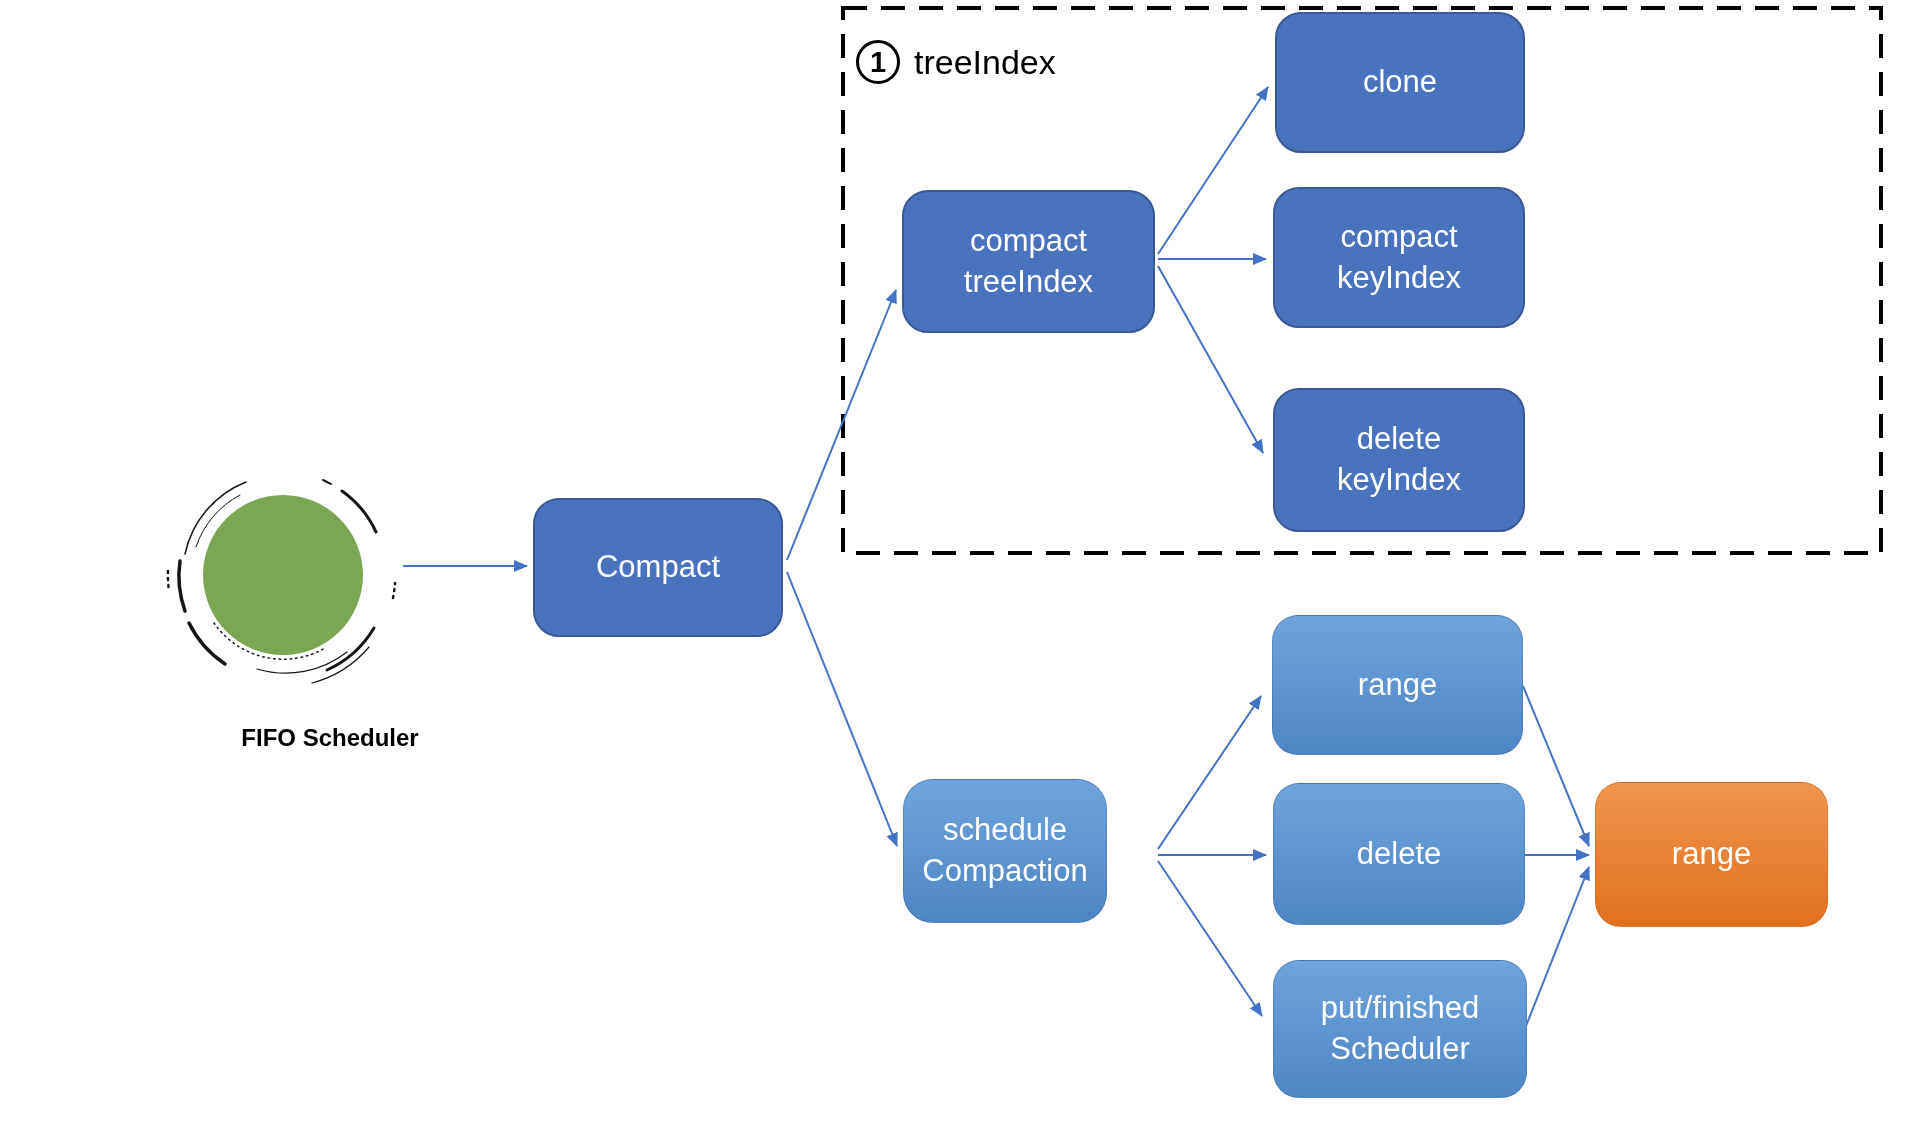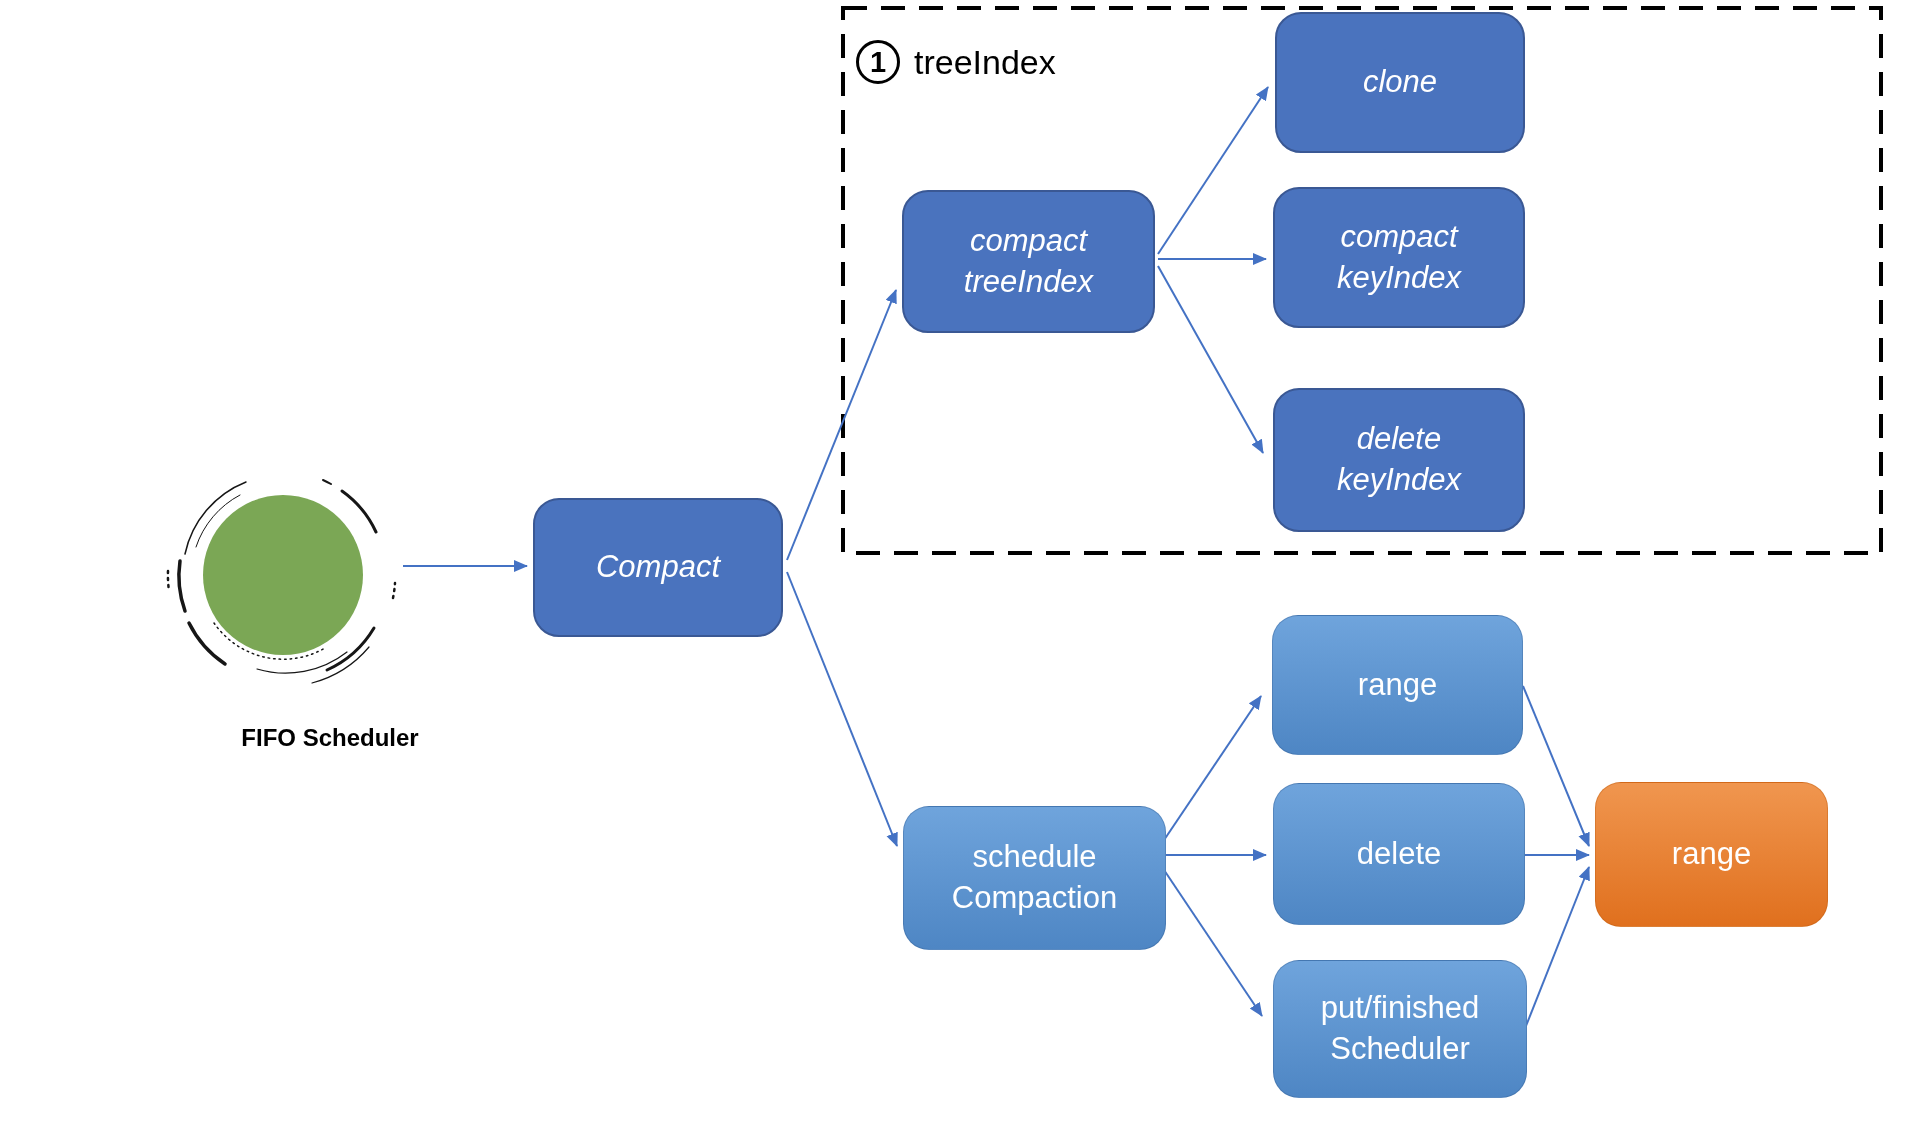--- a/index.html
+++ b/index.html
@@ -25,21 +25,20 @@
     color: #fff;
     font-size: 31px;
     line-height: 1.32;
     border-radius: 26px;
     white-space: pre-line;
     box-sizing: border-box;
   }
   .node.dark {
     background: var(--dark-blue, #4A73BE);
     border: 2px solid var(--dark-blue-border, #3A5894);
-    font-style: italic;
   }
   .node.light {
     background: linear-gradient(180deg, var(--light-blue-top, #6FA4DC), var(--light-blue-bottom, #4E86C4));
     border: 1px solid rgba(52, 92, 142, 0.35);
   }
   .node.orange {
     background: linear-gradient(180deg, var(--orange-top, #F0964F), var(--orange-bottom, #E0701E));
     border: 1px solid rgba(190, 95, 20, 0.4);
   }
 
@@ -137,21 +136,21 @@
 treeIndex</div>
 
   <div class="node dark" style="left:1275px; top:12px; width:250px; height:141px;">clone</div>
 
   <div class="node dark" style="left:1273px; top:187px; width:252px; height:141px;">compact
 keyIndex</div>
 
   <div class="node dark" style="left:1273px; top:388px; width:252px; height:144px;">delete
 keyIndex</div>
 
-  <div class="node light" style="left:903px; top:806px; width:263px; height:144px;">schedule
+  <div class="node light" style="left:903px; top:779px; width:204px; height:144px;border-radius:30px;">schedule
 Compaction</div>
 
   <div class="node light" style="left:1272px; top:615px; width:251px; height:140px;">range</div>
 
   <div class="node light" style="left:1273px; top:783px; width:252px; height:142px;">delete</div>
 
   <div class="node light" style="left:1273px; top:960px; width:254px; height:138px;">put/finished
 Scheduler</div>
 
   <div class="node orange" style="left:1595px; top:782px; width:233px; height:145px;">range</div>

